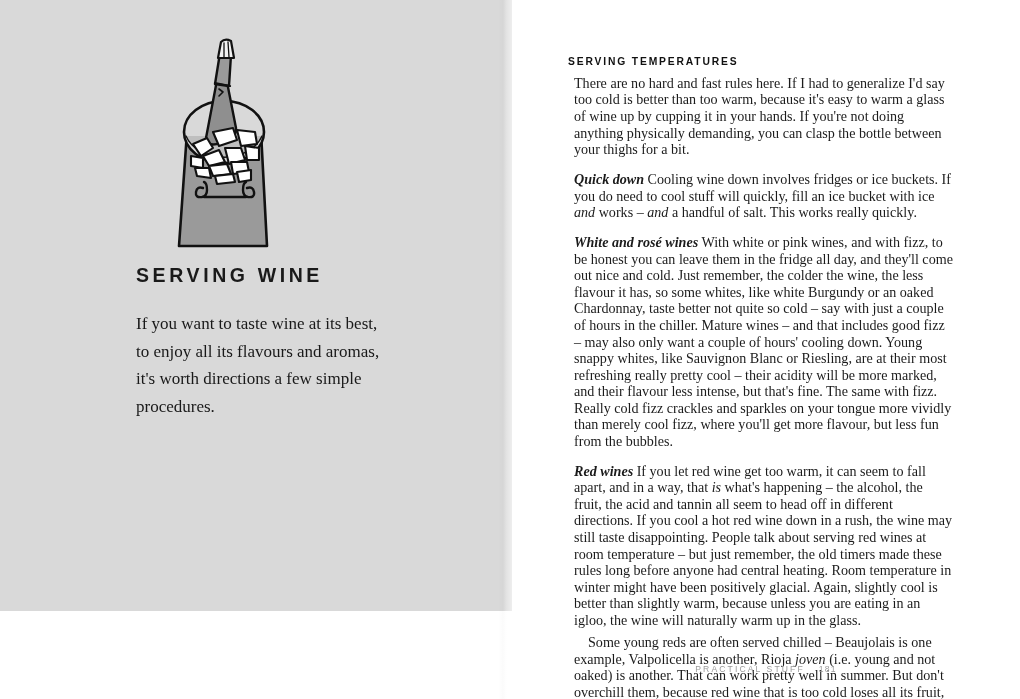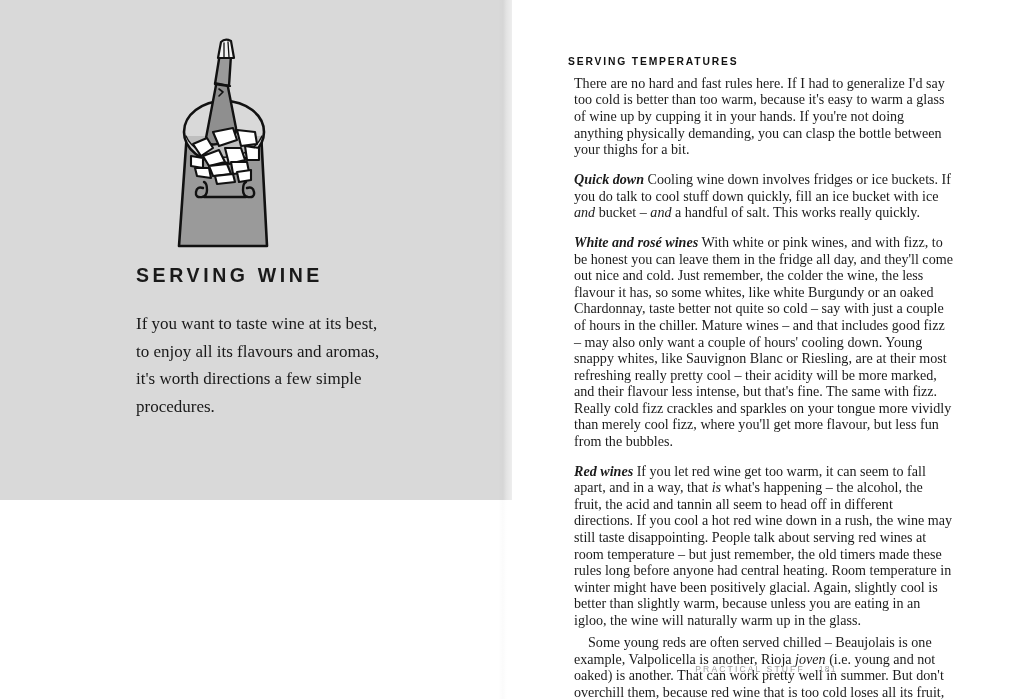--- a/index.html
+++ b/index.html
@@ -18,21 +18,21 @@
     position: relative;
     width: 1020px;
     height: 699px;
     display: flex;
   }
 
   
   #left-page {
     position: relative;
     width: 512px;
-    height: 500px;
+    height: 611px;
     background: #d9d9d9;
     flex: 0 0 512px;
   }
 
   
   #gutter-shadow {
     position: absolute;
     top: 0;
     right: 0;
     width: 14px;
@@ -206,21 +206,21 @@
 
     <div id="right-col">
 
       <h2 id="section-heading">SERVING TEMPERATURES</h2>
 
       <p class="para">
         <span>There are no hard and fast rules here. If I had to generalize I'd say too cold is better than too warm, because it's easy to warm a glass of wine up by cupping it in your hands. If you're not doing anything physically demanding, you can clasp the bottle between your thighs for a bit.</span>
       </p>
 
       <p class="para">
-        <span class="lead">Quick down</span><span> Cooling wine down involves fridges or ice buckets. If you do talk to cool stuff down quickly, fill an ice bucket with ice </span><span class="ital">and</span><span> bucket – </span><span class="ital">and</span><span> a handful of salt. This works really quickly.</span>
+        <span class="lead">Quick down</span><span> Cooling wine down involves fridges or ice buckets. If you do need to cool stuff will quickly, fill an ice bucket with ice </span><span class="ital">and</span><span> works – </span><span class="ital">and</span><span> a handful of salt. This works really quickly.</span>
       </p>
 
       <p class="para">
         <span class="lead">White and rosé wines</span><span> With white or pink wines, and with fizz, to be honest you can leave them in the fridge all day, and they'll come out nice and cold. Just remember, the colder the wine, the less flavour it has, so some whites, like white Burgundy or an oaked Chardonnay, taste better not quite so cold – say with just a couple of hours in the chiller. Mature wines – and that includes good fizz – may also only want a couple of hours' cooling down. Young snappy whites, like Sauvignon Blanc or Riesling, are at their most refreshing really pretty cool – their acidity will be more marked, and their flavour less intense, but that's fine. The same with fizz. Really cold fizz crackles and sparkles on your tongue more vividly than merely cool fizz, where you'll get more flavour, but less fun from the bubbles.</span>
       </p>
 
       <p class="para">
         <span class="lead">Red wines</span><span> If you let red wine get too warm, it can seem to fall apart, and in a way, that </span><span class="ital">is</span><span> what's happening – the alcohol, the fruit, the acid and tannin all seem to head off in different directions. If you cool a hot red wine down in a rush, the wine may still taste disappointing. People talk about serving red wines at room temperature – but just remember, the old timers made these rules long before anyone had central heating. Room temperature in winter might have been positively glacial. Again, slightly cool is better than slightly warm, because unless you are eating in an igloo, the wine will naturally warm up in the glass.</span>
       </p>
 

